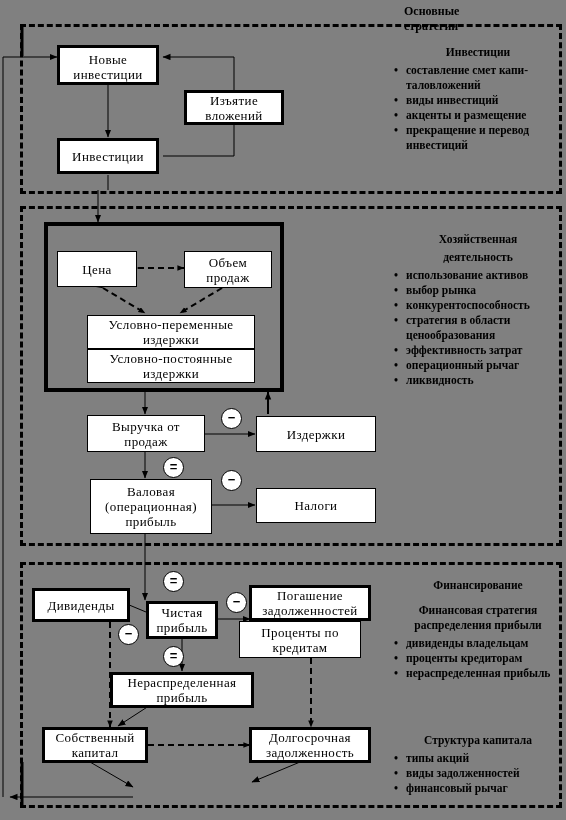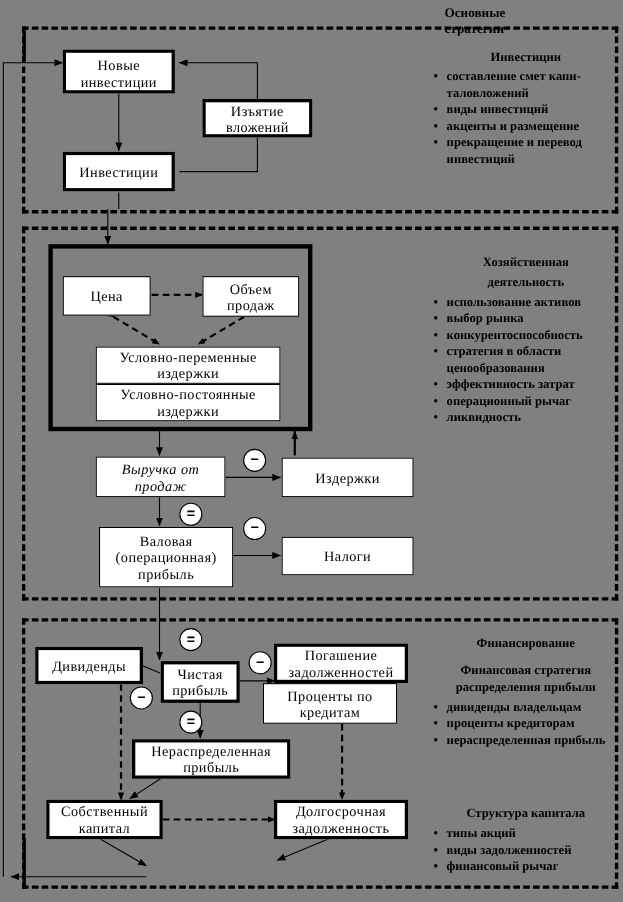--- a/index.html
+++ b/index.html
@@ -203,21 +203,21 @@
     </span>
   </div>
 
   <div class="box thin" style="left:87px;top:349px;width:168px;height:34px;">
     <span>
       <span>Условно-постоянные</span>
       <span>издержки</span>
     </span>
   </div>
 
-  <div class="box thin" style="left:87px;top:415px;width:118px;height:37px;font-style:italic;">
+  <div class="box thin" style="left:87px;top:415px;width:118px;height:37px;">
     <span>
       <span>Выручка от</span>
       <span>продаж</span>
     </span>
   </div>
 
   <div class="box thin" style="left:256px;top:416px;width:120px;height:36px;">
     <span>Издержки</span>
   </div>
 
@@ -251,21 +251,21 @@
     </span>
   </div>
 
   <div class="box thin" style="left:239px;top:621px;width:122px;height:37px;">
     <span>
       <span>Проценты по</span>
       <span>кредитам</span>
     </span>
   </div>
 
-  <div class="box bold" style="left:120px;top:672px;width:144px;height:36px;">
+  <div class="box bold" style="left:110px;top:672px;width:144px;height:36px;">
     <span>
       <span>Нераспределенная</span>
       <span>прибыль</span>
     </span>
   </div>
 
   <div class="box bold" style="left:42px;top:727px;width:106px;height:36px;">
     <span>
       <span>Собственный</span>
       <span>капитал</span>

